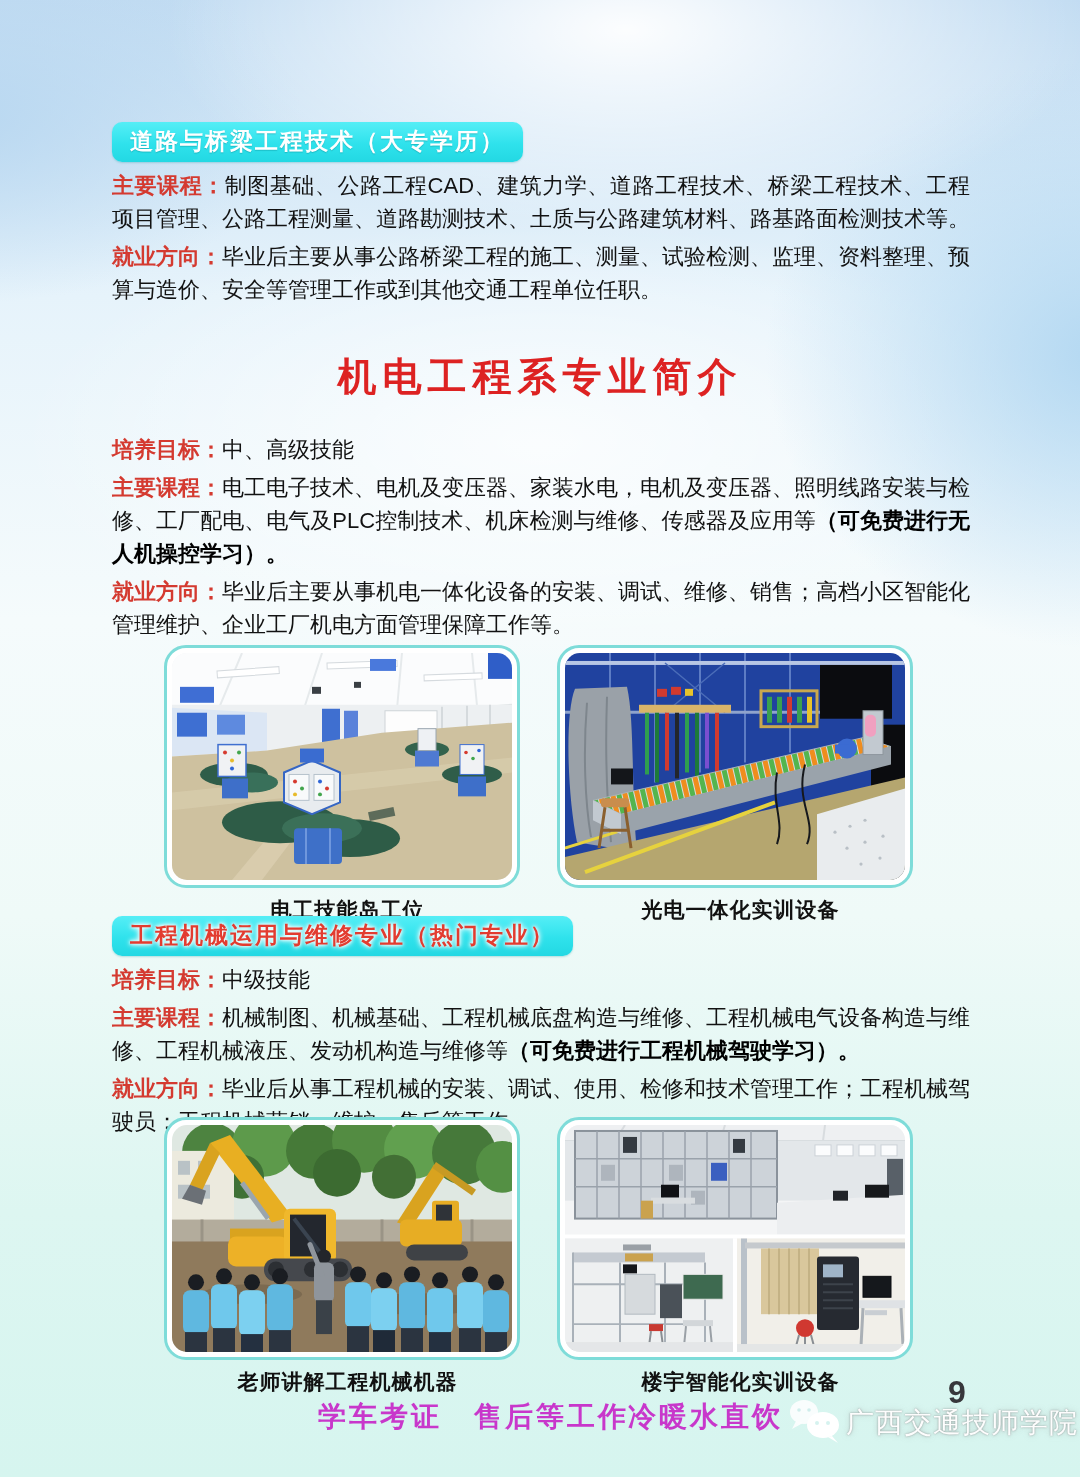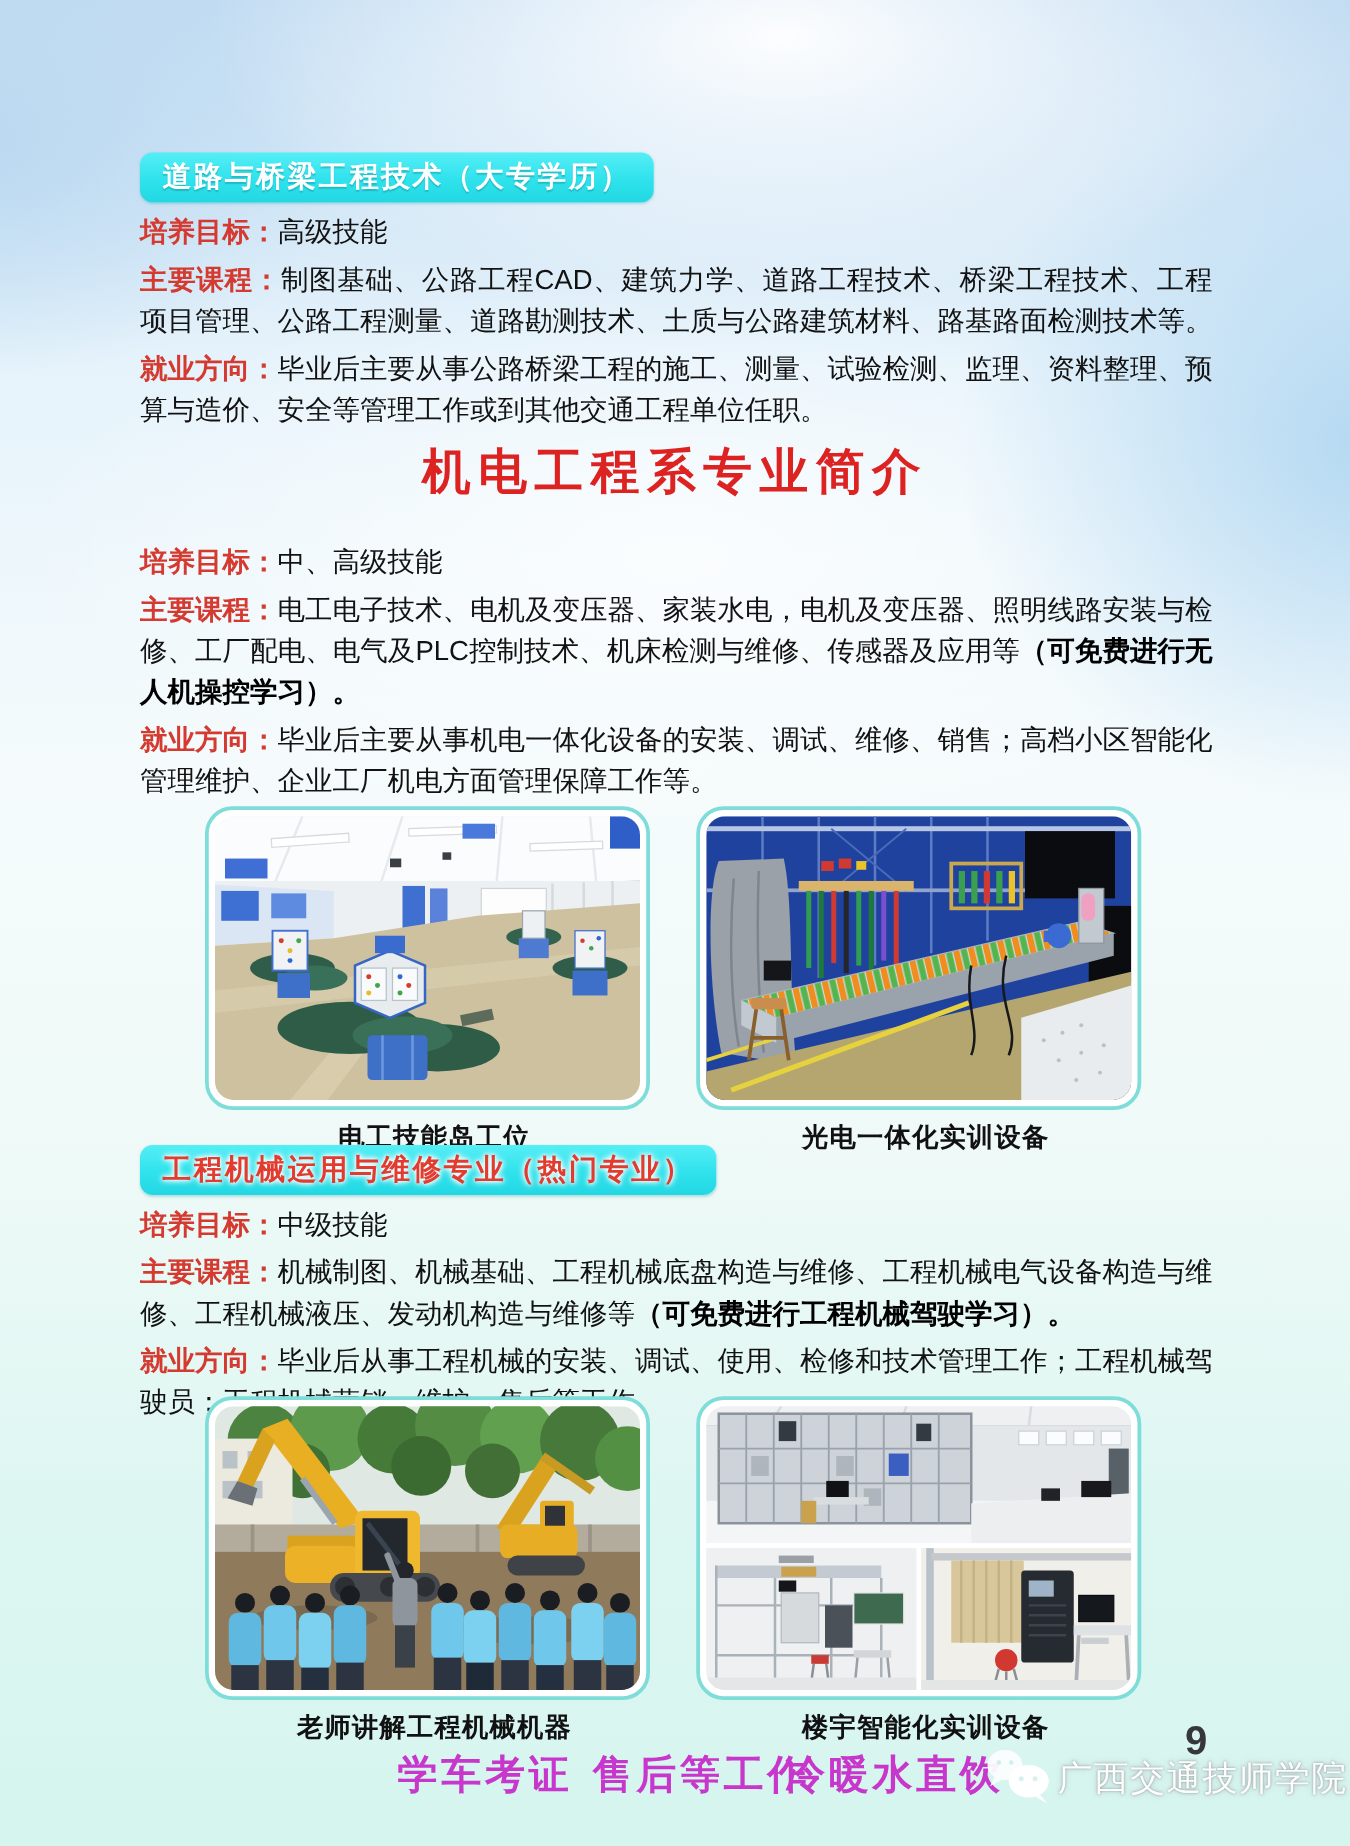--- a/index.html
+++ b/index.html
@@ -31,38 +31,37 @@
   .photo{position:absolute;width:367px;margin:0;}
   .frame{
     box-sizing:border-box;width:356px;height:243px;background:#ffffff;
     border:3px solid #7edcd9;border-radius:22px;padding:5px;
   }
   .frame svg{display:block;width:100%;height:100%;border-radius:15px;}
   .photo figcaption{
     text-align:center;font-size:21px;font-weight:bold;color:#111;
     margin-top:8px;letter-spacing:1px;
   }
-  .slogan{position:absolute;color:#c837cb;font-weight:bold;font-size:32px;letter-spacing:3px;}
+  .slogan{position:absolute;color:#c837cb;font-weight:bold;font-size:28px;letter-spacing:3px;}
   .account{
     position:absolute;left:846px;top:1404px;font-size:28px;letter-spacing:1px;
     color:#fdfdfd;text-shadow:0 0 2px rgba(110,110,110,.7),0 0 6px rgba(150,150,150,.4);
   }
   .pagenum{position:absolute;left:948px;top:1374px;font-size:32px;font-weight:bold;color:#37373b;}
   .wechat{position:absolute;left:786px;top:1396px;}
 </style>
 </head>
 <body>
 
 <div class="page">
 
   <section class="sec" style="top:122px">
     <div class="pill pill-white">
       <span>道路与桥梁工程技术（大专学历）</span>
     </div>
-    <p class="para"><span class="lbl">培养目标：</span><span>高级技能</span></p>
     <p class="para"><span class="lbl">主要课程：</span><span>制图基础、公路工程CAD、建筑力学、道路工程技术、桥梁工程技术、工程项目管理、公路工程测量、道路勘测技术、土质与公路建筑材料、路基路面检测技术等。</span></p>
     <p class="para"><span class="lbl">就业方向：</span><span>毕业后主要从事公路桥梁工程的施工、测量、试验检测、监理、资料整理、预算与造价、安全等管理工作或到其他交通工程单位任职。</span></p>
   </section>
 
   <h1 class="dept-title">机电工程系专业简介</h1>
 
   <section class="sec" style="top:433px">
     <p class="para"><span class="lbl">培养目标：</span><span>中、高级技能</span></p>
     <p class="para"><span class="lbl">主要课程：</span><span>电工电子技术、电机及变压器、家装水电，电机及变压器、照明线路安装与检修、工厂配电、电气及PLC控制技术、机床检测与维修、传感器及应用等</span><b>（可免费进行无人机操控学习）。</b></p>
     <p class="para"><span class="lbl">就业方向：</span><span>毕业后主要从事机电一体化设备的安装、调试、维修、销售；高档小区智能化管理维护、企业工厂机电方面管理保障工作等。</span></p>

